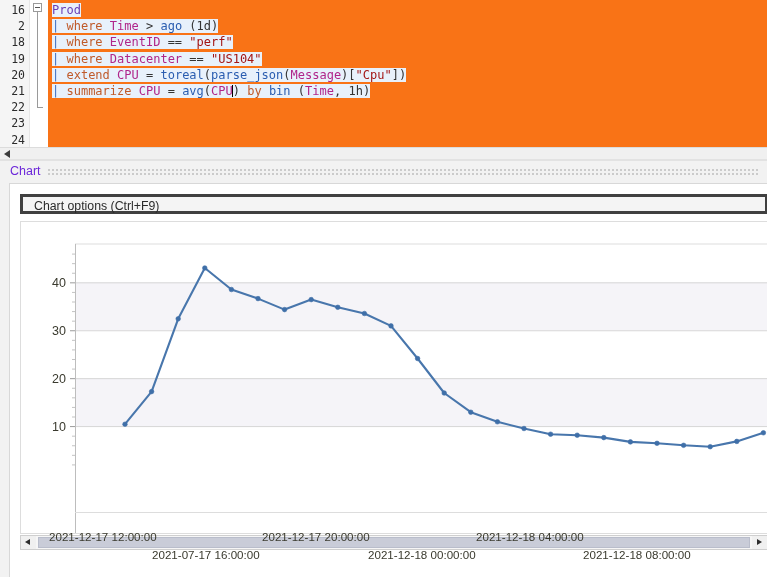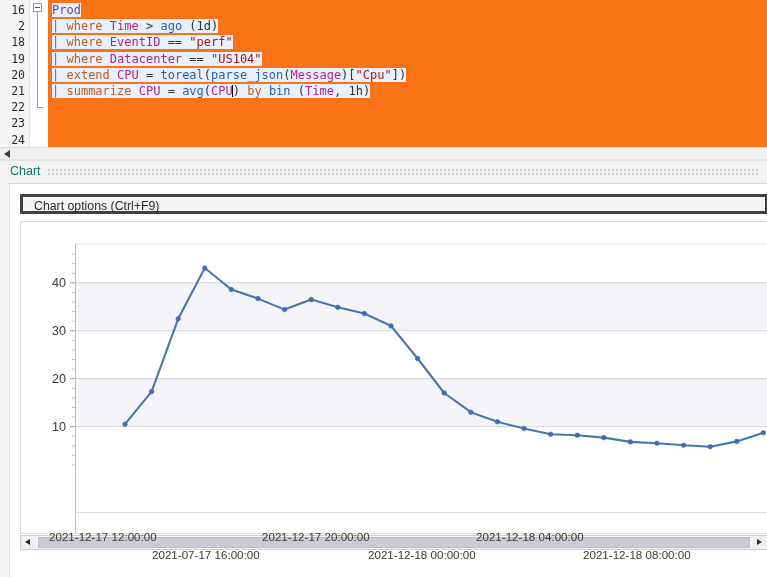--- a/index.html
+++ b/index.html
@@ -89,21 +89,21 @@
   
   .chart-panel {
     position: absolute; left: 0; top: 161px; width: 767px; height: 416px;
     background: #f2f2f2;
   }
   .panel-tabrow {
     position: absolute; left: 0; top: 0; width: 767px; height: 22px;
   }
   .panel-tab {
     position: absolute; left: 10px; top: 3px;
-    font-size: 12.5px; color: #0f766e;
+    font-size: 12.5px; color: #6d28d9;
   }
   .grip {
     position: absolute; left: 48px; top: 8px; width: 712px; height: 8px;
     background-image:
       radial-gradient(circle at 1px 1px, #c9c9c9 1px, transparent 1.2px);
     background-size: 4px 4px;
     opacity: .95;
   }
   .panel-body {
     position: absolute; left: 9px; top: 22px; width: 758px; height: 394px;

